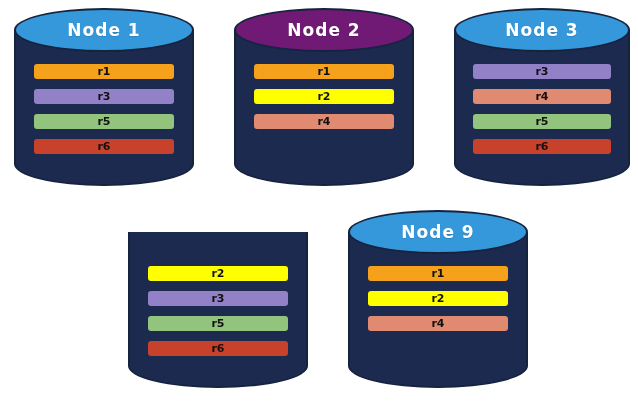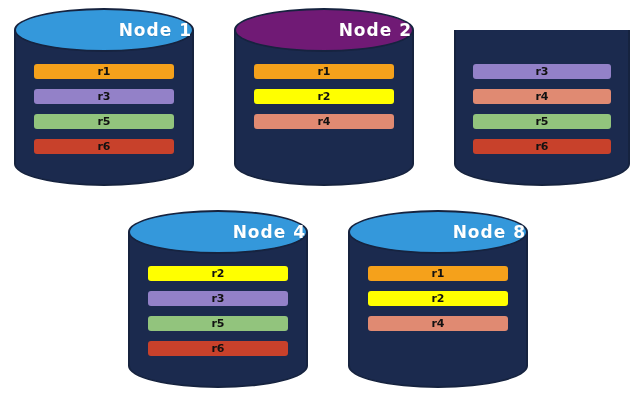--- a/index.html
+++ b/index.html
@@ -60,21 +60,21 @@
     left: 0;
     top: 0;
     width: 100%;
     height: 44px;
     background: #3498db;
     border: 2px solid #16233f;
     border-radius: 50%;
     box-sizing: border-box;
     display: flex;
     align-items: center;
-    justify-content: flex-end;
+    justify-content: center;
   }
   .node-title {
     color: #ffffff;
     font-size: 17px;
     font-weight: bold;
     letter-spacing: 1px;
     line-height: 1;
     white-space: nowrap;
     text-shadow: 0 1px 1px rgba(0,0,0,0.12);
   }
@@ -150,43 +150,43 @@
         </div>
         <div class="row-bar" style="background: rgb(224, 138, 114);">
           <span class="row-label" style="color: rgb(17, 17, 17);">r4</span>
         </div>
       </div>
     </div>
     <div class="node" style="left: 454px; top: 8px; width: 176px; height: 178px;">
       <div class="cyl">
         <div class="cyl-bottom" style="background: rgb(27, 42, 78); border-color: rgb(22, 35, 63);"></div>
         <div class="cyl-body" style="background: rgb(27, 42, 78); border-left-color: rgb(22, 35, 63); border-right-color: rgb(22, 35, 63);"></div>
+        <div class="cyl-top" style="background: rgb(52, 152, 219); border-color: rgb(22, 35, 63);">
+          <div class="node-title" style="color: rgb(255, 255, 255);">Node  3</div>
+        </div>
       </div>
       <div class="rows">
         <div class="row-bar" style="background: rgb(147, 129, 200);">
           <span class="row-label" style="color: rgb(17, 17, 17);">r3</span>
         </div>
         <div class="row-bar" style="background: rgb(224, 138, 114);">
           <span class="row-label" style="color: rgb(17, 17, 17);">r4</span>
         </div>
         <div class="row-bar" style="background: rgb(146, 196, 125);">
           <span class="row-label" style="color: rgb(17, 17, 17);">r5</span>
         </div>
         <div class="row-bar" style="background: rgb(200, 65, 43);">
           <span class="row-label" style="color: rgb(17, 17, 17);">r6</span>
         </div>
       </div>
     </div>
     <div class="node" style="left: 128px; top: 210px; width: 180px; height: 178px;">
       <div class="cyl">
         <div class="cyl-bottom" style="background: rgb(27, 42, 78); border-color: rgb(22, 35, 63);"></div>
         <div class="cyl-body" style="background: rgb(27, 42, 78); border-left-color: rgb(22, 35, 63); border-right-color: rgb(22, 35, 63);"></div>
-        <div class="cyl-top" style="background: rgb(52, 152, 219); border-color: rgb(22, 35, 63);">
-          <div class="node-title" style="color: rgb(255, 255, 255);">Node  4</div>
-        </div>
       </div>
       <div class="rows">
         <div class="row-bar" style="background: rgb(255, 255, 0);">
           <span class="row-label" style="color: rgb(17, 17, 17);">r2</span>
         </div>
         <div class="row-bar" style="background: rgb(147, 129, 200);">
           <span class="row-label" style="color: rgb(17, 17, 17);">r3</span>
         </div>
         <div class="row-bar" style="background: rgb(146, 196, 125);">
           <span class="row-label" style="color: rgb(17, 17, 17);">r5</span>
@@ -194,21 +194,21 @@
         <div class="row-bar" style="background: rgb(200, 65, 43);">
           <span class="row-label" style="color: rgb(17, 17, 17);">r6</span>
         </div>
       </div>
     </div>
     <div class="node" style="left: 348px; top: 210px; width: 180px; height: 178px;">
       <div class="cyl">
         <div class="cyl-bottom" style="background: rgb(27, 42, 78); border-color: rgb(22, 35, 63);"></div>
         <div class="cyl-body" style="background: rgb(27, 42, 78); border-left-color: rgb(22, 35, 63); border-right-color: rgb(22, 35, 63);"></div>
         <div class="cyl-top" style="background: rgb(52, 152, 219); border-color: rgb(22, 35, 63);">
-          <div class="node-title" style="color: rgb(255, 255, 255);">Node  8</div>
+          <div class="node-title" style="color: rgb(255, 255, 255);">Node  9</div>
         </div>
       </div>
       <div class="rows">
         <div class="row-bar" style="background: rgb(245, 161, 27);">
           <span class="row-label" style="color: rgb(17, 17, 17);">r1</span>
         </div>
         <div class="row-bar" style="background: rgb(255, 255, 0);">
           <span class="row-label" style="color: rgb(17, 17, 17);">r2</span>
         </div>
         <div class="row-bar" style="background: rgb(224, 138, 114);">

